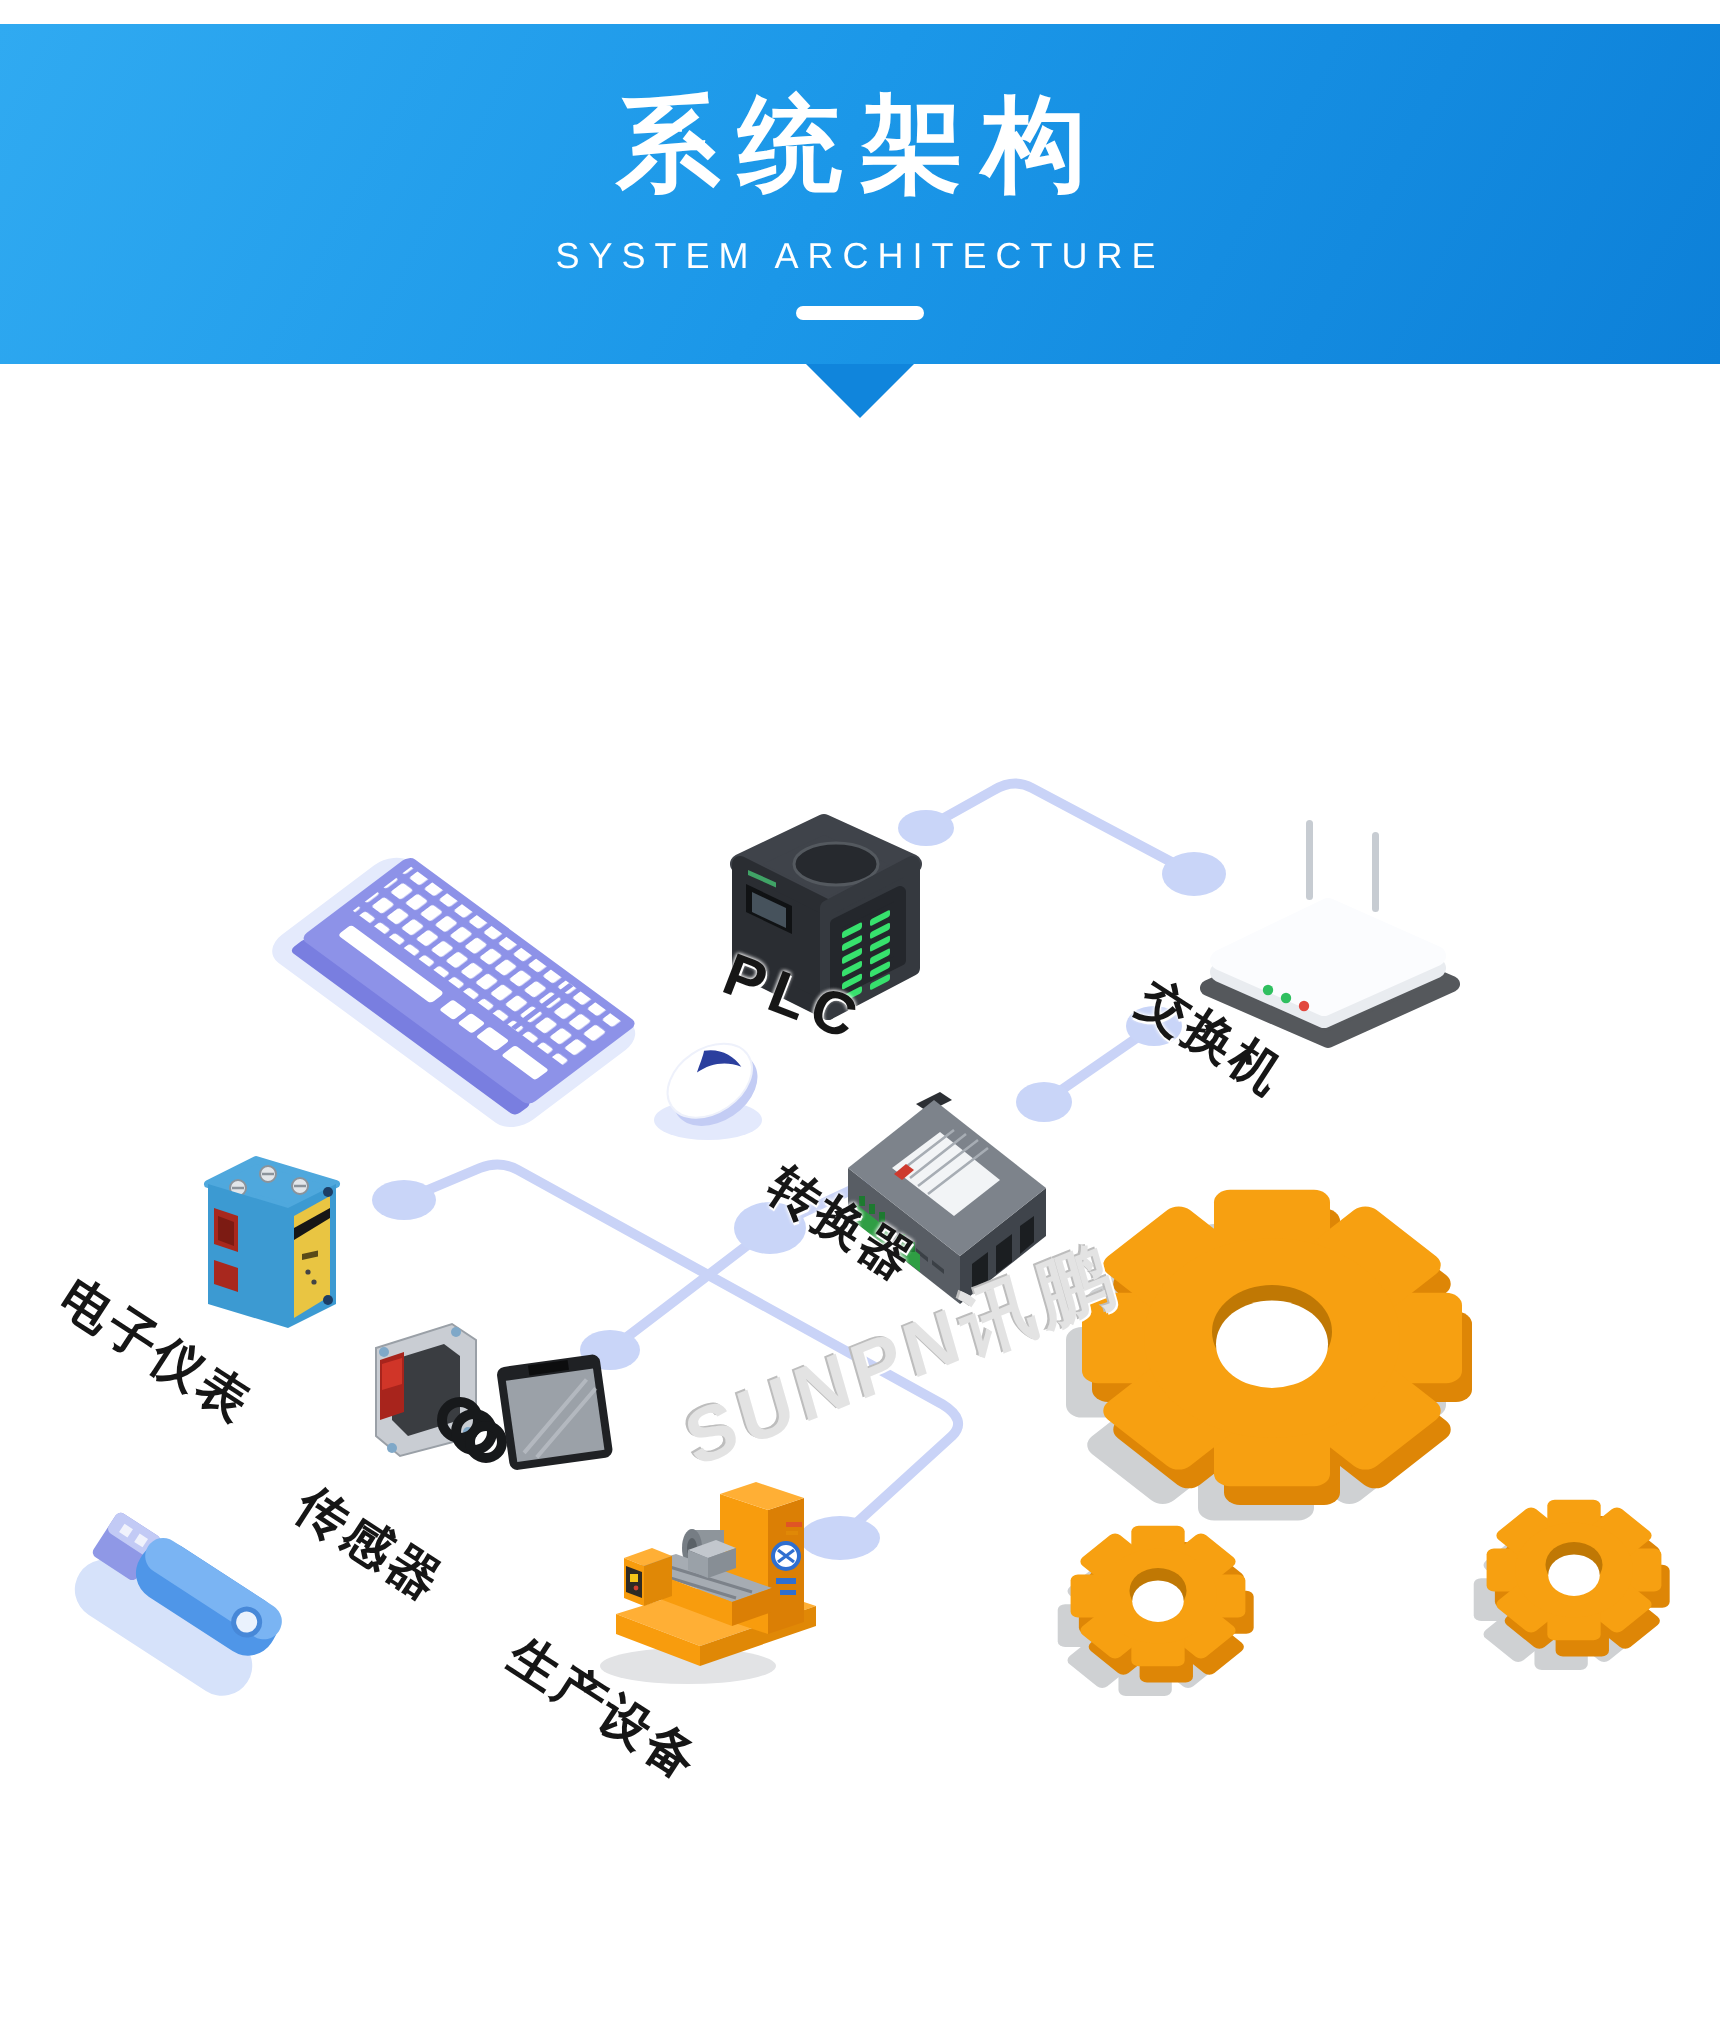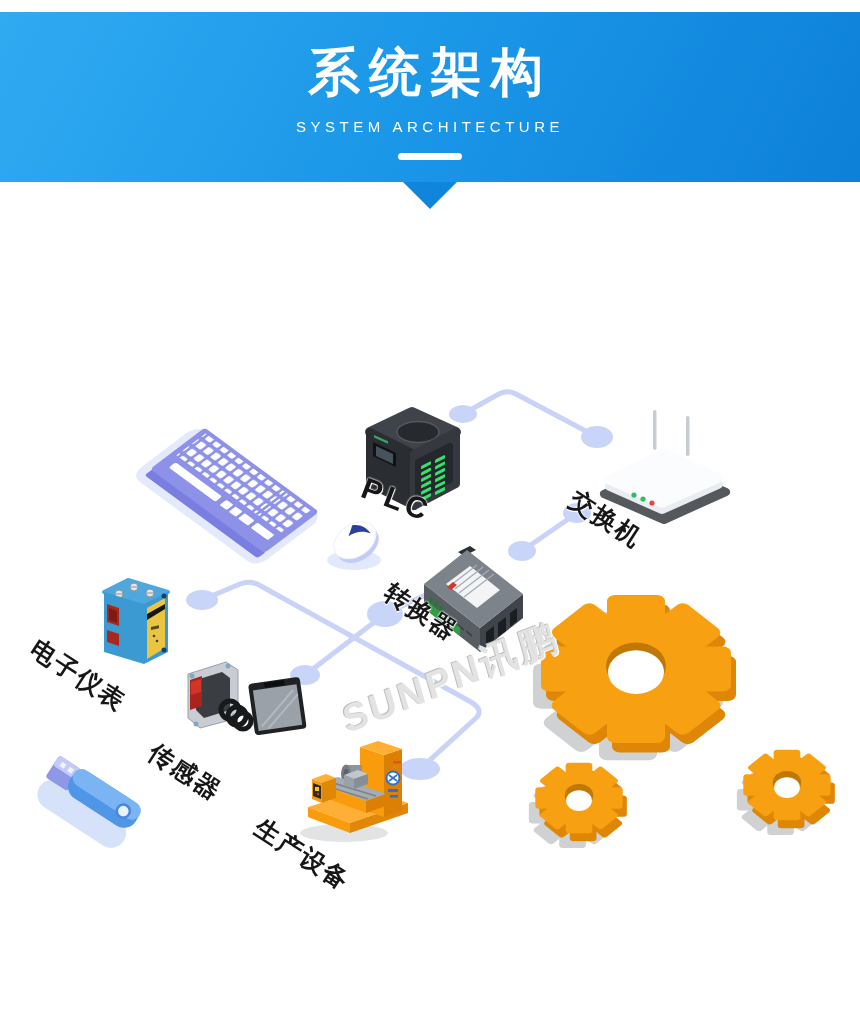--- a/index.html
+++ b/index.html
@@ -17,21 +17,21 @@
     position:absolute; left:403px; top:170px; width:0; height:0;
     border-left:27px solid transparent; border-right:27px solid transparent;
     border-top:27px solid #1085dc;
   }
   .page-title {
     position:absolute; top:26px; left:0; width:860px; text-align:center;
     font-size:52px; font-weight:800; color:#ffffff; letter-spacing:9px;
   }
   .page-subtitle {
     position:absolute; top:106px; left:0; width:860px; text-align:center;
-    font-size:15px; font-weight:500; color:#ffffff; letter-spacing:4.5px;
+    font-size:18px; font-weight:500; color:#ffffff; letter-spacing:4.5px;
   }
   .title-underline {
     position:absolute; top:141px; left:398px; width:64px; height:7px;
     border-radius:3.5px; background:#ffffff;
   }
   
   .art { position:absolute; left:0; top:0; }
   .lbl {
     position:absolute; font-weight:bold; color:#161616; white-space:nowrap;
     transform-origin:0 0;

